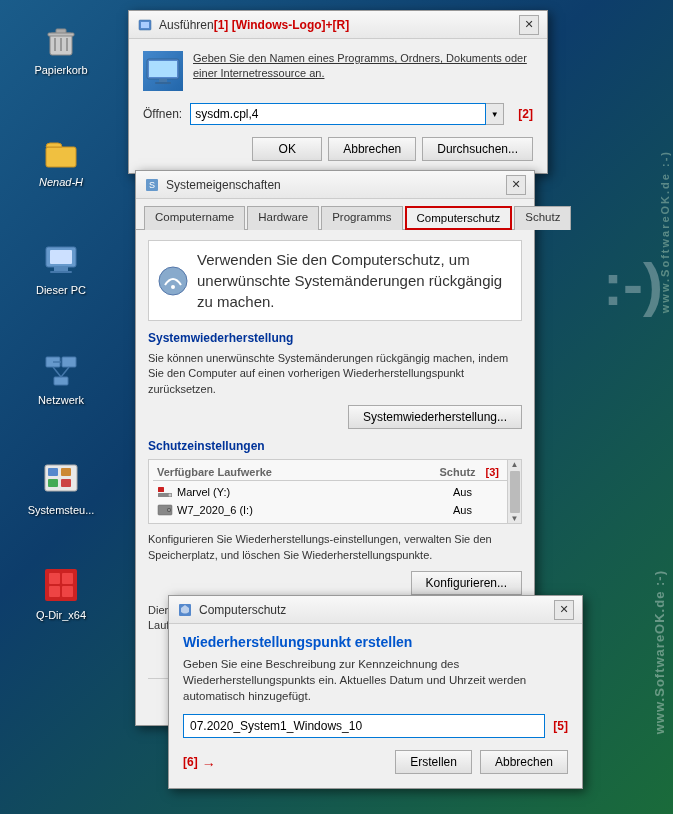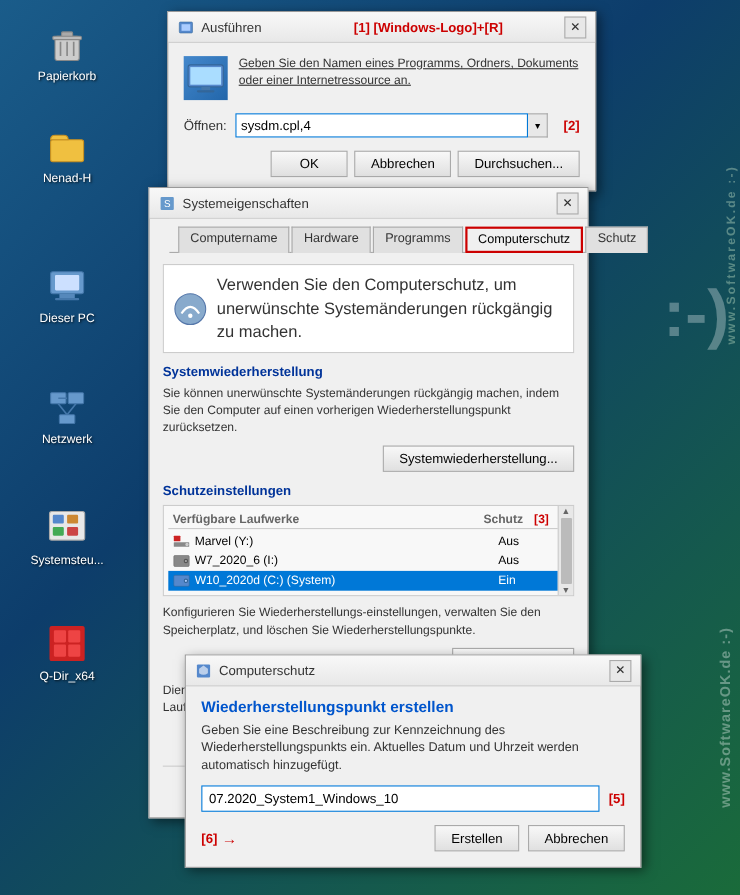--- a/index.html
+++ b/index.html
@@ -179,21 +179,20 @@
       left: 135px;
       top: 170px;
       width: 400px;
     }
     .tab-bar {
       display: flex;
       background: #f0f0f0;
       padding: 6px 8px 0;
       gap: 2px;
       border-bottom: 1px solid #aaa;
-      margin-left: 18px;
     }
     .tab-item {
       padding: 4px 10px;
       font-size: 11.5px;
       border: 1px solid #aaa;
       border-bottom: none;
       background: #e0e0e0;
       cursor: pointer;
       color: #333;
       position: relative;
@@ -359,21 +358,21 @@
         <rect x="14" y="8" width="10" height="5" rx="1" fill="#aaa" stroke="#888" stroke-width="1"></rect>
         <rect x="6" y="12" width="26" height="3" rx="1" fill="#bbb" stroke="#888" stroke-width="1"></rect>
         <line x1="13" y1="17" x2="13" y2="30" stroke="#888" stroke-width="1.5"></line>
         <line x1="19" y1="17" x2="19" y2="30" stroke="#888" stroke-width="1.5"></line>
         <line x1="25" y1="17" x2="25" y2="30" stroke="#888" stroke-width="1.5"></line>
       </svg>
     </div>
     <span class="icon-label">Papierkorb</span>
   </div>
 
-  <div class="desktop-icon" style="top:112px;left:10px;">
+  <div class="desktop-icon" style="top:132px;left:10px;font-style:italic;">
     <div class="icon-img">
       <svg width="38" height="38" viewBox="0 0 38 38">
         <rect x="4" y="14" width="30" height="20" rx="2" fill="#f0c040" stroke="#c89020" stroke-width="1"></rect>
         <path d="M4 14 Q4 10 8 10 L16 10 Q20 10 20 14 Z" fill="#f0c040" stroke="#c89020" stroke-width="1"></path>
       </svg>
     </div>
     <span class="icon-label">Nenad-H</span>
   </div>
 
   <div class="desktop-icon" style="top:240px;left:10px;">
@@ -426,31 +425,31 @@
       </svg>
     </div>
     <span class="icon-label">Q-Dir_x64</span>
   </div>
 </div>
 
 <div class="watermark">www.SoftwareOK.de :-)</div>
 
 <div style="position:absolute;right:10px;top:250px;color:rgba(255,255,255,0.3);font-size:60px;font-weight:bold;">:-)</div>
 
-<div class="win-dialog" id="run-dialog" style="left:152px;top:10px;width:390px;">
+<div class="win-dialog" id="run-dialog" style="left:128px;top:10px;width:420px;">
   <div class="win-titlebar">
     <div class="win-titlebar-left">
       <svg class="win-titlebar-icon" viewBox="0 0 16 16">
         <rect x="2" y="3" width="12" height="10" rx="1" fill="#5588cc" stroke="#336699" stroke-width="0.5"></rect>
         <rect x="4" y="5" width="8" height="6" fill="#aaccff"></rect>
       </svg>
       <span>Ausführen</span>
     </div>
 
-    <span style="color:#cc0000;font-weight:bold;font-size:12px;flex:1;text-align:center;margin-left:28px;">[1] [Windows-Logo]+[R]</span>
+    <span style="color:#cc0000;font-weight:bold;font-size:12px;flex:1;">[1] [Windows-Logo]+[R]</span>
     <div class="win-close-btn">✕</div>
   </div>
   <div class="run-body">
     <div class="run-desc-row">
       <div class="run-icon-box">
         <svg width="36" height="28" viewBox="0 0 36 28">
           <rect x="2" y="2" width="32" height="20" rx="2" fill="#5588cc" stroke="#336699" stroke-width="1"></rect>
           <rect x="4" y="4" width="28" height="16" fill="#aaddff"></rect>
           <rect x="14" y="22" width="8" height="3" fill="#4477aa"></rect>
           <rect x="10" y="25" width="16" height="2" rx="1" fill="#336699"></rect>
@@ -542,29 +541,20 @@
         </div>
         <div class="schutz-row">
           <svg class="schutz-drive-icon" viewBox="0 0 16 12">
             <rect x="1" y="1" width="14" height="10" rx="1" fill="#888" stroke="#666" stroke-width="0.5"></rect>
             <circle cx="12" cy="6" r="2" fill="#555"></circle>
             <circle cx="12" cy="6" r="1" fill="#aaa"></circle>
           </svg>
           <span class="schutz-name">W7_2020_6 (I:)</span>
           <span class="schutz-status">Aus</span>
         </div>
-        <div class="schutz-row selected">
-          <svg class="schutz-drive-icon" viewBox="0 0 16 12">
-            <rect x="1" y="1" width="14" height="10" rx="1" fill="#5588cc" stroke="#336699" stroke-width="0.5"></rect>
-            <circle cx="12" cy="6" r="2" fill="#336699"></circle>
-            <circle cx="12" cy="6" r="1" fill="#aaccff"></circle>
-          </svg>
-          <span class="schutz-name">W10_2020d (C:) (System)</span>
-          <span class="schutz-status">Ein</span>
-        </div>
 
         <div style="position:absolute;right:0;top:0;bottom:0;width:14px;background:#e8e8e8;border-left:1px solid #ccc;display:flex;flex-direction:column;align-items:center;padding-top:1px;">
           <div style="font-size:8px;color:#666;line-height:1;">▲</div>
           <div style="flex:1;width:10px;background:#bbb;margin:2px 0;border-radius:1px;"></div>
           <div style="font-size:8px;color:#666;line-height:1;">▼</div>
         </div>
       </div>
     </div>
 
     <div class="restore-desc">Konfigurieren Sie Wiederherstellungs-einstellungen, verwalten Sie den Speicherplatz, und löschen Sie Wiederherstellungspunkte.</div>

